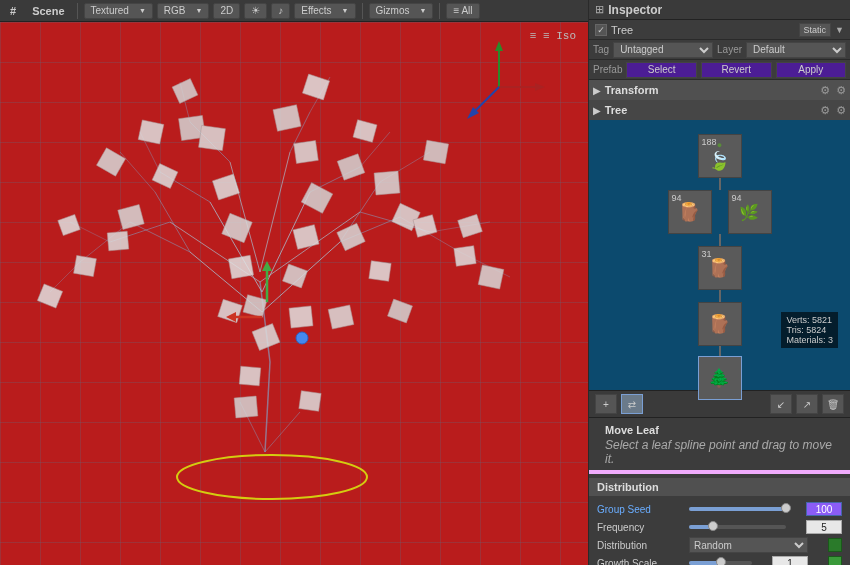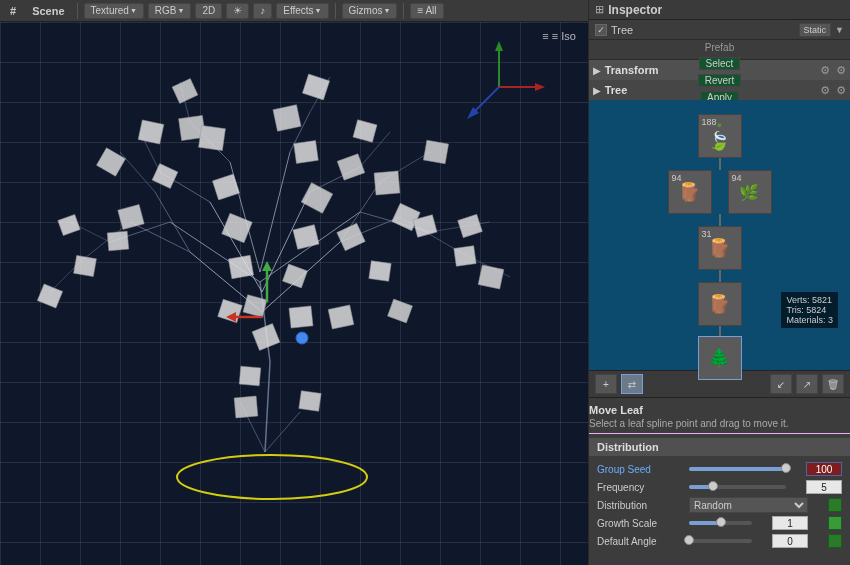--- a/index.html
+++ b/index.html
@@ -3,23 +3,23 @@
   <meta charset="utf-8">
   <style>
     * { margin: 0; padding: 0; box-sizing: border-box; }
     body { width: 850px; height: 565px; overflow: hidden; font-family: Arial, sans-serif; font-size: 11px; background: #3c3c3c; }
 
     
     .scene-panel { position: absolute; left: 0; top: 0; width: 588px; height: 565px; background: #4a4a4a; }
     .scene-toolbar { height: 22px; background: #3a3a3a; border-bottom: 1px solid #222; display: flex; align-items: center; padding: 0 4px; gap: 4px; }
     .scene-title { color: #ccc; font-size: 11px; font-weight: bold; padding: 0 6px; }
     .toolbar-divider { width: 1px; height: 16px; background: #555; margin: 0 2px; }
-    .toolbar-btn { background: #555; color: #ccc; border: 1px solid #444; border-radius: 2px; padding: 1px 6px; font-size: 10px; cursor: pointer; height: 16px; display: flex; align-items: center; gap: 1px; }
+    .toolbar-btn { background: #555; color: #ccc; border: 1px solid #444; border-radius: 2px; padding: 1px 6px; font-size: 10px; cursor: pointer; height: 16px; display: flex; align-items: center; gap: 10px; }
     .toolbar-btn .arrow { font-size: 7px; }
-    .scene-viewport { position: absolute; top: 22px; left: 0; right: 0; bottom: 0; background: #0f172a; overflow: hidden; }
+    .scene-viewport { position: absolute; top: 22px; left: 0; right: 0; bottom: 0; background: #b91c1c; overflow: hidden; font-family: Liberation Mono, monospace; }
 
     
     .grid-bg { position: absolute; inset: 0; }
     .grid-lines { position: absolute; inset: 0; background-image: linear-gradient(rgba(100,100,120,0.3) 1px, transparent 1px), linear-gradient(90deg, rgba(100,100,120,0.3) 1px, transparent 1px); background-size: 40px 40px; }
 
     
     .viewport-label { position: absolute; top: 8px; right: 12px; color: #bbb; font-size: 11px; }
     .tree-svg { width: 100%; height: 100%; }
 
     
@@ -32,23 +32,23 @@
     .obj-checkbox { width: 12px; height: 12px; background: #555; border: 1px solid #666; display: inline-flex; align-items: center; justify-content: center; }
     .obj-checkbox.checked::after { content: '✓'; font-size: 9px; color: #ccc; }
     .obj-name { color: #ccc; font-size: 11px; flex: 1; }
     .static-badge { background: #555; border: 1px solid #444; color: #ccc; font-size: 9px; padding: 1px 4px; margin-left: auto; }
     .static-arrow { color: #aaa; font-size: 9px; }
 
     .tag-layer-row { display: flex; align-items: center; padding: 2px 4px; gap: 4px; height: 20px; border-bottom: 1px solid #2a2a2a; }
     .small-label { color: #999; font-size: 10px; }
     .small-select { background: #555; border: 1px solid #444; color: #ccc; font-size: 10px; height: 16px; padding: 0 2px; flex: 1; }
 
-    .prefab-row { display: flex; align-items: center; padding: 2px 4px; gap: 4px; height: 20px; border-bottom: 1px solid #2a2a2a; flex-direction: column; }
+    .prefab-row { display: flex; align-items: center; padding: 2px 4px; gap: 4px; height: 20px; border-bottom: 1px solid #2a2a2a; }
     .prefab-label { color: #999; font-size: 10px; }
-    .prefab-btn { background: #14532d; border: 1px solid #444; color: #ccc; font-size: 10px; height: 16px; padding: 0 6px; cursor: pointer; flex: 1; text-align: center; }
+    .prefab-btn { background: #4c1d95; border: 1px solid #444; color: #ccc; font-size: 10px; height: 16px; padding: 0 6px; cursor: pointer; flex: 1; text-align: center; }
 
     .transform-section { background: #3c3c3c; }
     .section-header { display: flex; align-items: center; padding: 2px 4px; background: #505050; height: 20px; gap: 4px; }
     .section-arrow { color: #ccc; font-size: 10px; }
     .section-title { color: #ddd; font-size: 11px; font-weight: bold; }
     .section-gear { margin-left: auto; color: #999; font-size: 11px; cursor: pointer; }
 
     .tree-section-header { display: flex; align-items: center; padding: 2px 4px; background: #464646; height: 20px; gap: 4px; }
 
     
@@ -59,34 +59,34 @@
 
     
     .preview-stats { position: absolute; right: 4px; bottom: 40px; background: rgba(0,0,0,0.6); padding: 3px 5px; font-size: 9px; color: #ccc; }
 
     
     .tree-bottom-toolbar { display: flex; align-items: center; padding: 3px 6px; background: #3a3a3a; gap: 4px; height: 28px; border-top: 1px solid #222; border-bottom: 1px solid #222; }
     .tree-tool-btn { background: #555; border: 1px solid #444; color: #ccc; width: 22px; height: 20px; display: flex; align-items: center; justify-content: center; cursor: pointer; font-size: 10px; }
     .tree-tool-btn.active { background: #6a7a8a; border-color: #7a9fd4; }
 
     
-    .move-leaf-section { padding: 6px 0 4px; border-bottom: 1px solid #f0abfc; }
+    .move-leaf-section { padding: 6px 16px 4px; border-bottom: 4px solid #f0abfc; }
     .move-leaf-title { color: #ddd; font-size: 11px; font-weight: bold; margin-bottom: 2px; }
-    .move-leaf-desc { color: #aaa; font-size: 10px; }
+    .move-leaf-desc { color: #aaa; font-size: 12px; font-style: italic; }
 
     
     .distribution-section { padding: 4px 0; }
     .dist-section-header { padding: 2px 8px; background: #505050; color: #ddd; font-size: 11px; font-weight: bold; height: 18px; display: flex; align-items: center; margin-bottom: 4px; }
     .param-row { display: flex; align-items: center; padding: 1px 8px; height: 18px; gap: 20px; }
     .param-label { color: #6aadff; font-size: 10px; width: 72px; flex-shrink: 0; }
     .param-label.normal { color: #ccc; }
     .param-slider-track { flex: 1; height: 4px; background: #555; border-radius: 2px; position: relative; cursor: pointer; }
     .param-slider-fill { height: 100%; background: #7a9fd4; border-radius: 2px; }
     .param-slider-thumb { position: absolute; top: -4px; width: 10px; height: 10px; background: #ccc; border-radius: 50%; border: 1px solid #888; cursor: grab; transform: translateX(-50%); }
-    .param-value-box { width: 36px; height: 14px; background: #7f1d1d; border: 1px solid #4466aa; color: #fff; font-size: 10px; text-align: center; display: flex; align-items: center; justify-content: center; }
+    .param-value-box { width: 36px; height: 14px; background: #8b5cf6; border: 1px solid #4466aa; color: #fff; font-size: 10px; text-align: center; display: flex; align-items: center; justify-content: center; }
     .param-value-box.white-bg { background: #e8e8e8; border: 1px solid #aaa; color: #222; }
     .param-select { background: #555; border: 1px solid #444; color: #ccc; font-size: 10px; height: 16px; flex: 1; }
     .param-color-bar { width: 14px; height: 14px; background: #2a7a2a; border: 1px solid #1a5a1a; flex-shrink: 0; }
     .param-color-bar.light { background: #3a9a3a; }
   </style>
 </head>
 <body>
 
 <div class="scene-panel">
 
@@ -252,20 +252,30 @@
     <span class="inspector-title">Inspector</span>
   </div>
 
   <div class="obj-row">
     <div class="obj-checkbox checked"></div>
     <span class="obj-name">Tree</span>
     <span class="static-badge">Static</span>
     <span class="static-arrow">▼</span>
   </div>
 
+  <div class="tag-layer-row">
+    <span class="small-label">Tag</span>
+    <select class="small-select">
+      <option>Untagged</option>
+    </select>
+    <span class="small-label">Layer</span>
+    <select class="small-select">
+      <option>Default</option>
+    </select>
+  </div>
 
   <div class="prefab-row">
     <span class="prefab-label">Prefab</span>
     <button class="prefab-btn">Select</button>
     <button class="prefab-btn">Revert</button>
     <button class="prefab-btn">Apply</button>
   </div>
 
   <div class="transform-section">
     <div class="section-header">

